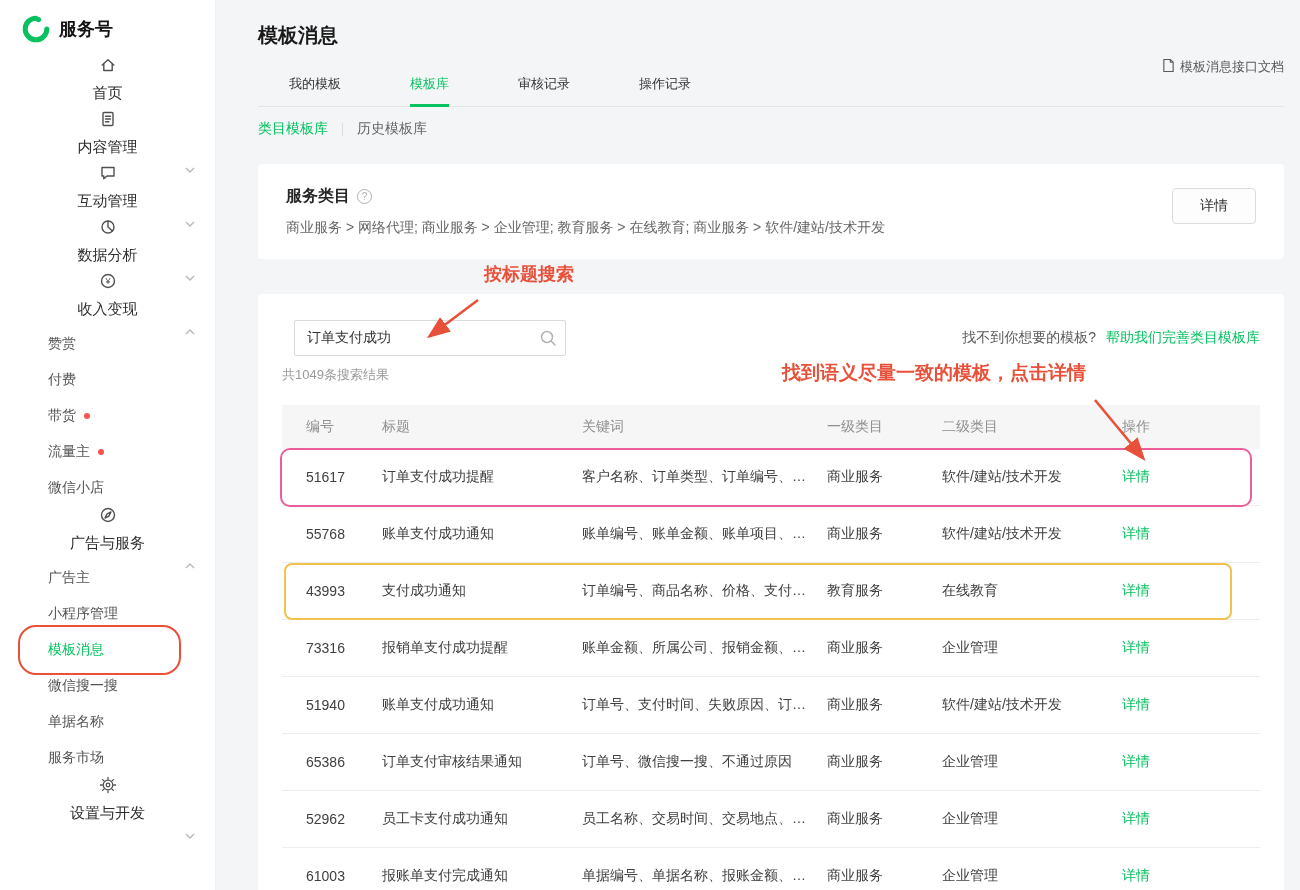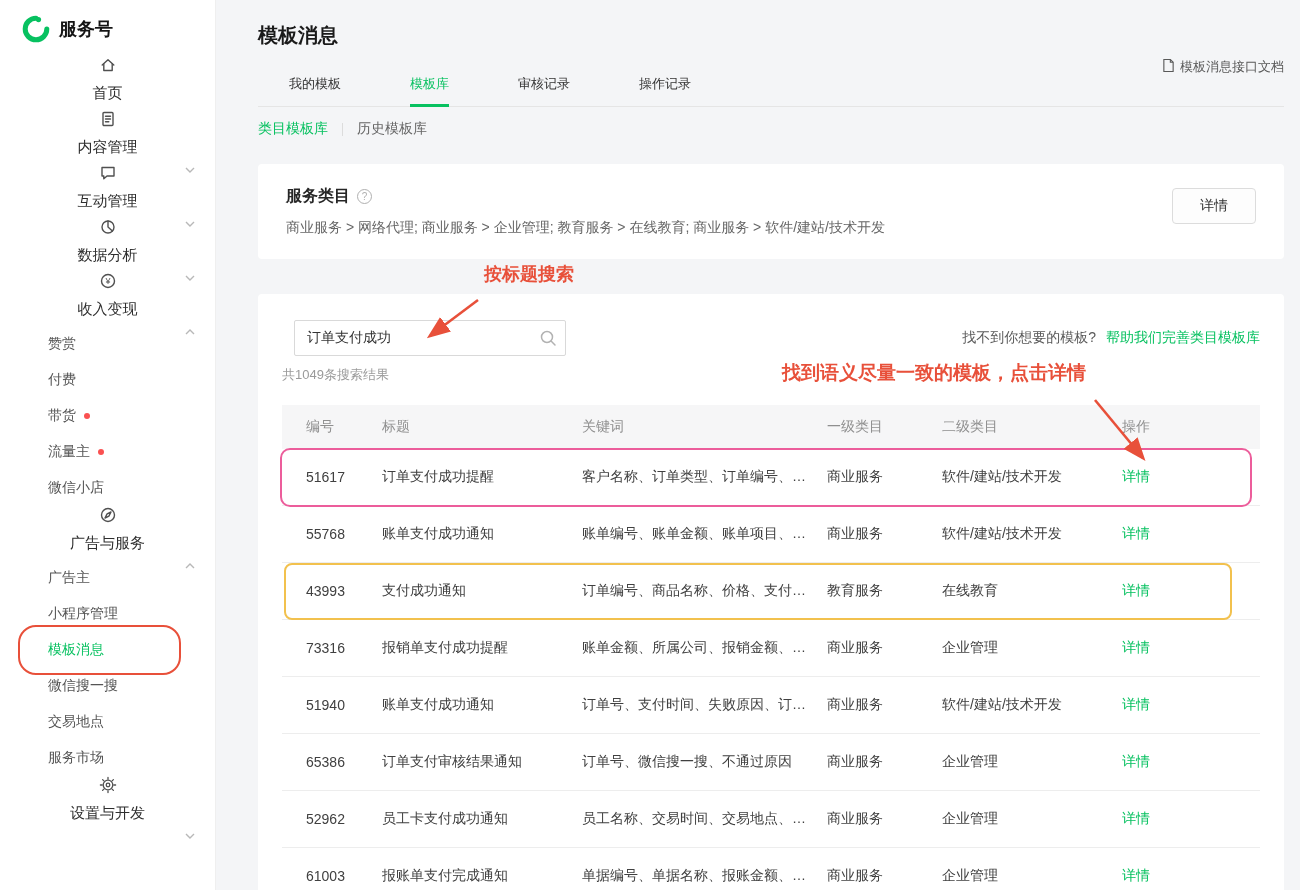--- a/index.html
+++ b/index.html
@@ -232,21 +232,21 @@
         <span data-interactable="false">小程序管理</span>
       </div>
     <div class="sub-item active" data-interactable="true">
       <span data-interactable="false">模板消息</span>
       <span class="annot-ring" data-interactable="false"></span>
     </div>
     <div class="sub-item" data-interactable="true">
         <span data-interactable="false">微信搜一搜</span>
       </div>
     <div class="sub-item" data-interactable="true">
-        <span data-interactable="false">交易地点</span>
+        <span data-interactable="false">单据名称</span>
       </div>
     <div class="sub-item" data-interactable="true">
         <span data-interactable="false">服务市场</span>
       </div>
 
     <div class="nav-item" data-interactable="true">
       <span class="nav-icon" data-interactable="false">
         <svg width="18" height="18" viewBox="0 0 18 18" fill="none" stroke="#505050" stroke-width="1.3" stroke-linecap="round">
             <circle cx="9" cy="9" r="4.8"></circle>
             <circle cx="9" cy="9" r="1.8"></circle>

